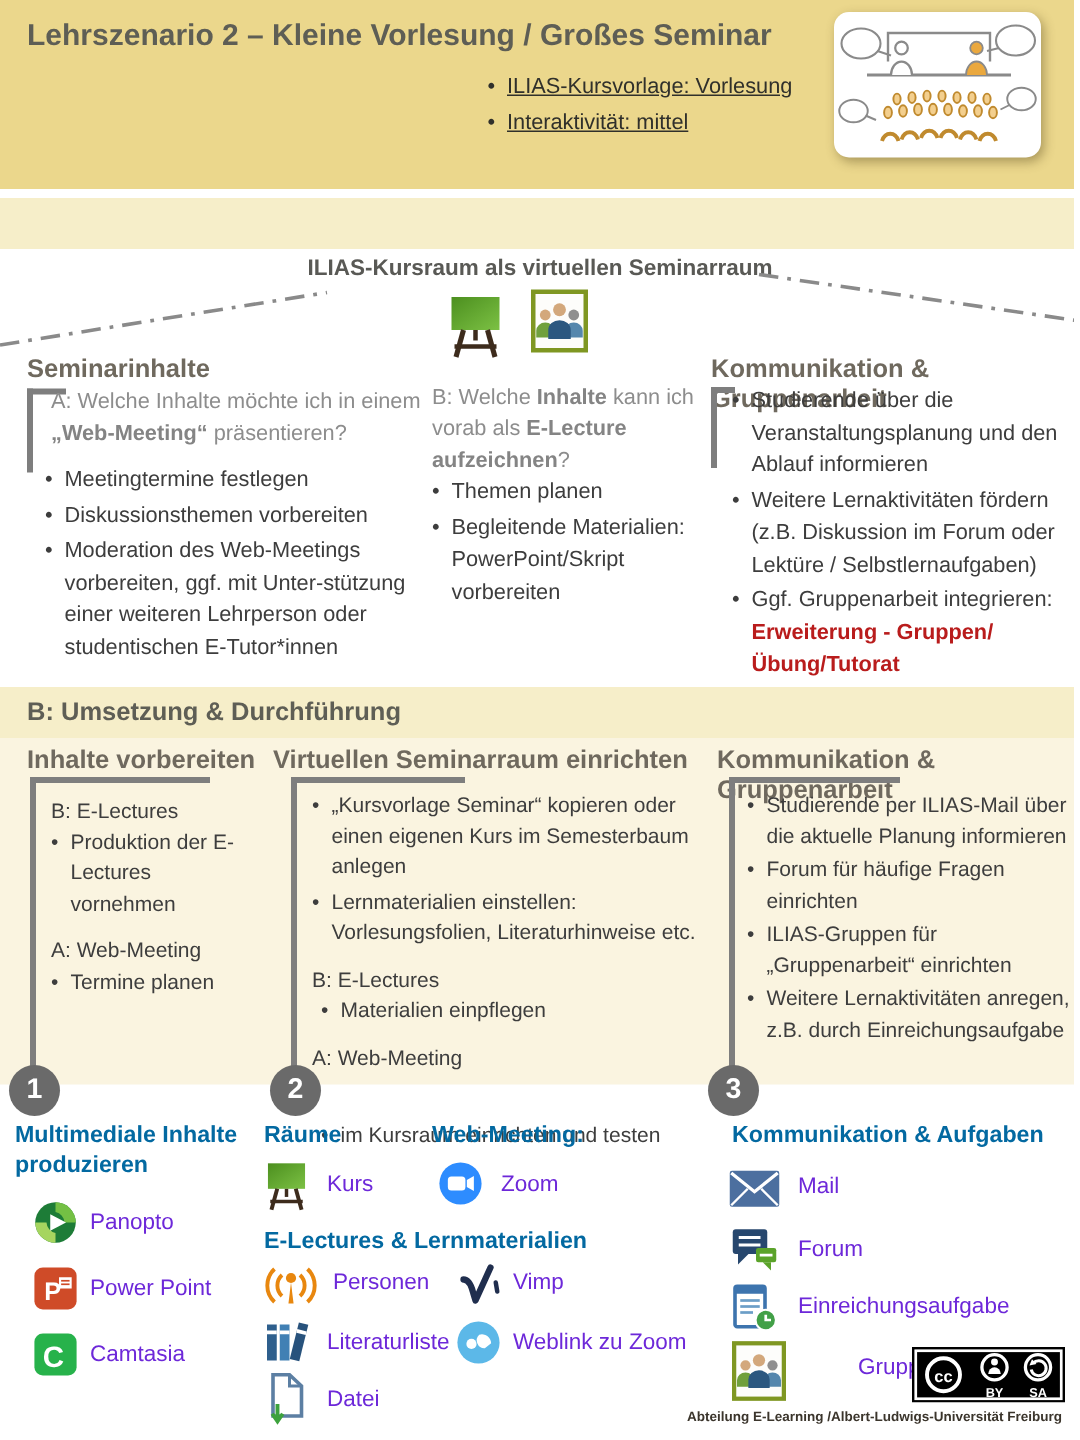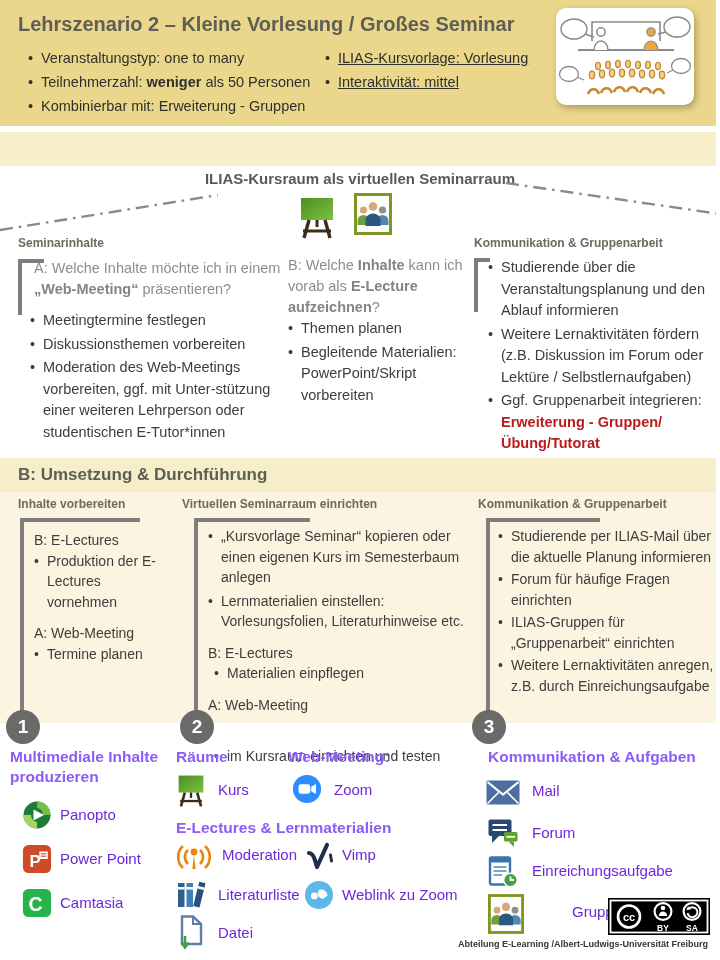--- a/index.html
+++ b/index.html
@@ -22,54 +22,49 @@
   ul.blist li::before { content:"•"; position:absolute; left:0; top:0; }
 
   .hdr-list { font-size:14.5px; color:#30302b; line-height:22px; }
   .hdr-list li { margin-bottom:2px; }
 
   .card { left:556px; top:8px; width:138px; height:97px; background:#fff; border-radius:10px;
           box-shadow:2px 3px 7px rgba(90,75,30,.45); }
 
   .center-head { left:0; top:170px; width:720px; text-align:center; font-size:15px; font-weight:bold; color:#595955; }
 
-  .col-header { font-size:12px; font-weight:bold; color:#6f695e; }
+  .col-header { font-size:17px; font-weight:bold; color:#6f695e; }
 
   .quote { color:#8d8d8d; font-size:14.5px; line-height:21px; }
   .quote b { color:#848484; }
   .bracket { border-left:4px solid #7e7e7e; border-top:4px solid #7e7e7e; }
 
   .body-txt { color:#3d3d3d; font-size:14.5px; line-height:21.5px; }
   .green-b { color:#b91c1c; font-weight:bold; }
 
   .step-circle { width:34px; height:34px; border-radius:50%; background:#6a6a6a; color:#fff;
                  font-size:19px; font-weight:bold; text-align:center; line-height:34px; }
 
   .sb-txt { color:#3d3d3d; font-size:14px; line-height:20.5px; }
   .sb-txt .grp { margin-top:11px; }
   .sb-txt ul.blist li { margin-bottom:3px; }
 
-  .tool-header { font-size:15.5px; font-weight:bold; color:#8b5cf6; line-height:20px; }
+  .tool-header { font-size:15.5px; font-weight:bold; color:#0369a1; line-height:20px; }
   .tool-label { font-size:15px; color:#6d28d9; white-space:nowrap; }
 
   .credit { font-size:9px; font-weight:bold; color:#3b352c; }
 </style>
 </head>
 <body>
 
 <div id="page">
 
   <div class="abs band-top"></div>
   <div class="abs" id="title">Lehrszenario 2 – Kleine Vorlesung / Großes Seminar</div>
 
-  <ul class="abs blist hdr-list" style="left:28px; top:47px; width:290px;">
-    <li>Veranstaltungstyp: one to many</li>
-    <li><span>Teilnehmerzahl: </span><b>weniger</b><span> als 50 Personen</span></li>
-    <li>Kombinierbar mit: Erweiterung - Gruppen</li>
-  </ul>
 
   <ul class="abs blist hdr-list" style="left:325px; top:47px; width:230px;text-decoration:underline;">
     <li>ILIAS-Kursvorlage: Vorlesung</li>
     <li>Interaktivität: mittel</li>
   </ul>
 
   <div class="abs card">
     <svg width="138" height="97" viewBox="0 0 138 97">
       <path d="M36,33 V14 H104 V33" fill="none" stroke="#8a8a8a" stroke-width="1.6"></path>
       <line x1="22" y1="42" x2="118" y2="42" stroke="#8a8a8a" stroke-width="2"></line>
@@ -278,21 +273,21 @@
   <svg class="abs" style="left:176px; top:842px;" width="36" height="30" viewBox="0 0 36 30">
     <g fill="none" stroke="#e8870f" stroke-width="2.6">
       <path d="M7,4 A15,15 0 0 0 7,26"></path>
       <path d="M12,8 A9.5,9.5 0 0 0 12,22"></path>
       <path d="M29,4 A15,15 0 0 1 29,26"></path>
       <path d="M24,8 A9.5,9.5 0 0 1 24,22"></path>
     </g>
     <circle cx="18" cy="10" r="3.4" fill="#e8870f"></circle>
     <path d="M16.3,27 L18,13 L19.7,27 z" fill="#e8870f"></path>
   </svg>
-  <div class="abs tool-label" style="left:222px; top:846px;">Moderation</div>
+  <div class="abs tool-label" style="left:222px; top:846px;">Personen</div>
 
   <svg class="abs" style="left:306px; top:842px;" width="28" height="28" viewBox="0 0 28 28">
     <path d="M3,11 C6,11 8,14 9.5,20 L11,25 L21,3" fill="none" stroke="#202e4e" stroke-width="4.2" stroke-linecap="round" stroke-linejoin="round"></path>
     <line x1="24.5" y1="13" x2="25.5" y2="19" stroke="#202e4e" stroke-width="3" stroke-linecap="round"></line>
   </svg>
   <div class="abs tool-label" style="left:342px; top:846px;">Vimp</div>
 
   <svg class="abs" style="left:176px; top:880px;" width="30" height="30" viewBox="0 0 30 30">
     <rect x="2" y="3" width="6.5" height="24" fill="#2e5f8d"></rect>
     <rect x="2" y="7" width="6.5" height="2.5" fill="#fff"></rect>

